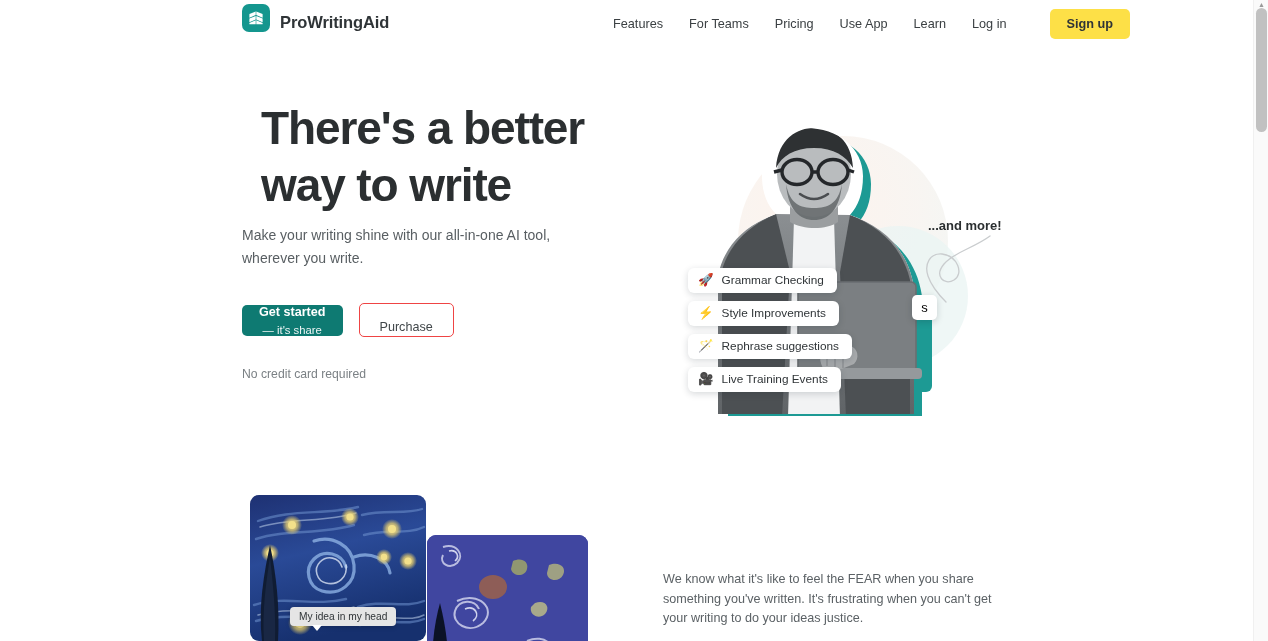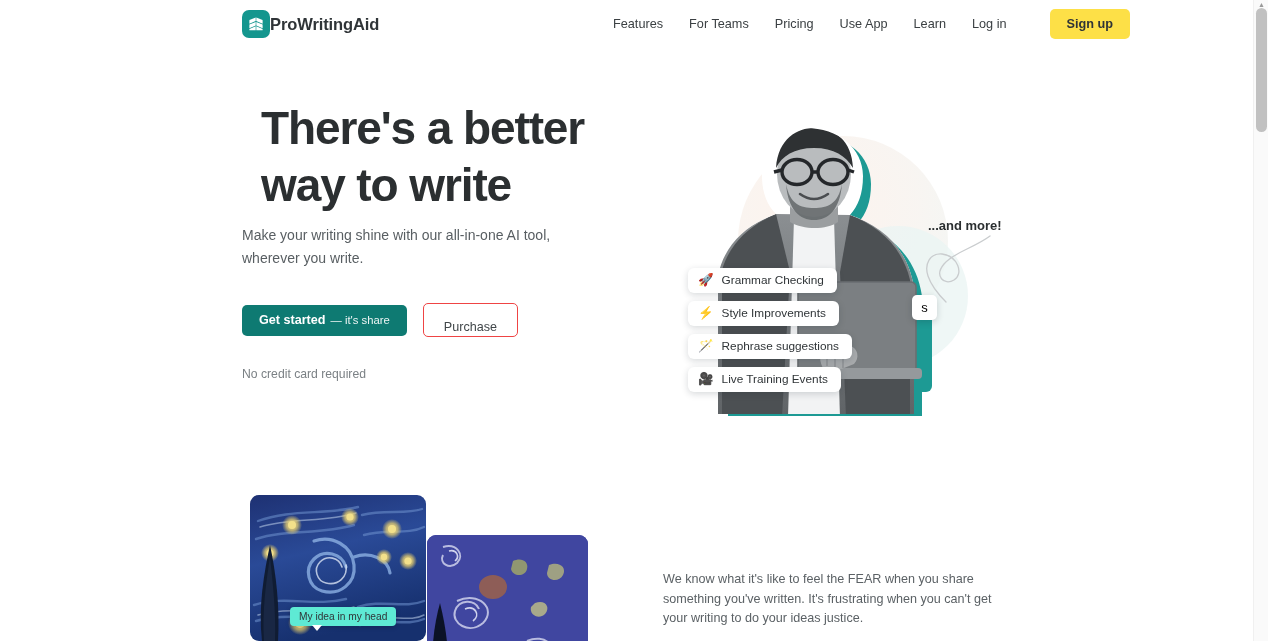--- a/index.html
+++ b/index.html
@@ -55,23 +55,24 @@
     height: 48px;
     background: #ffffff;
     display: flex;
     align-items: center;
     z-index: 40;
   }
 
   .brand {
     position: absolute;
     left: 242px;
-    top: 10px;
-    display: flex;
-    align-items: center;
+    top: 4px;
+    display: flex;
+    align-items: flex-end;
+    gap: 10px;
     text-decoration: none;
   }
   .brand-mark {
     width: 28px; height: 28px;
     border-radius: 7px;
     background: #14968e;
     display: flex;
     align-items: center;
     justify-content: center;
     flex: none;
@@ -158,20 +159,21 @@
     border-radius: 5px;
     padding: 0 17px;
     height: 31px;
     font-size: 12.6px;
     font-weight: bold;
     cursor: pointer;
     display: inline-flex;
     align-items: center;
     gap: 5px;
     white-space: nowrap;
+    flex-direction: column;
   }
   .btn-primary .free-note {
     font-weight: normal;
     font-size: 11.3px;
     opacity: 0.92;
   }
   .btn-outline {
     background: #ffffff;
     color: #41474a;
     border: 1px solid #ef4444;
@@ -311,21 +313,21 @@
   .art-card.flat {
     left: 185px; top: 40px;
     width: 161px; height: 136px;
     background: #4046a0;
     z-index: 2;
   }
   .idea-tip {
     position: absolute;
     left: 48px;
     top: 112px;
-    background: #5eead4;
+    background: #e5e5e5;
     border-radius: 4px;
     box-shadow: 0 1px 5px rgba(0,0,0,0.22);
     padding: 4px 9px;
     font-size: 10.2px;
     color: #2f3437;
     white-space: nowrap;
     z-index: 5;
   }
   .idea-tip::after {
     content: "";

